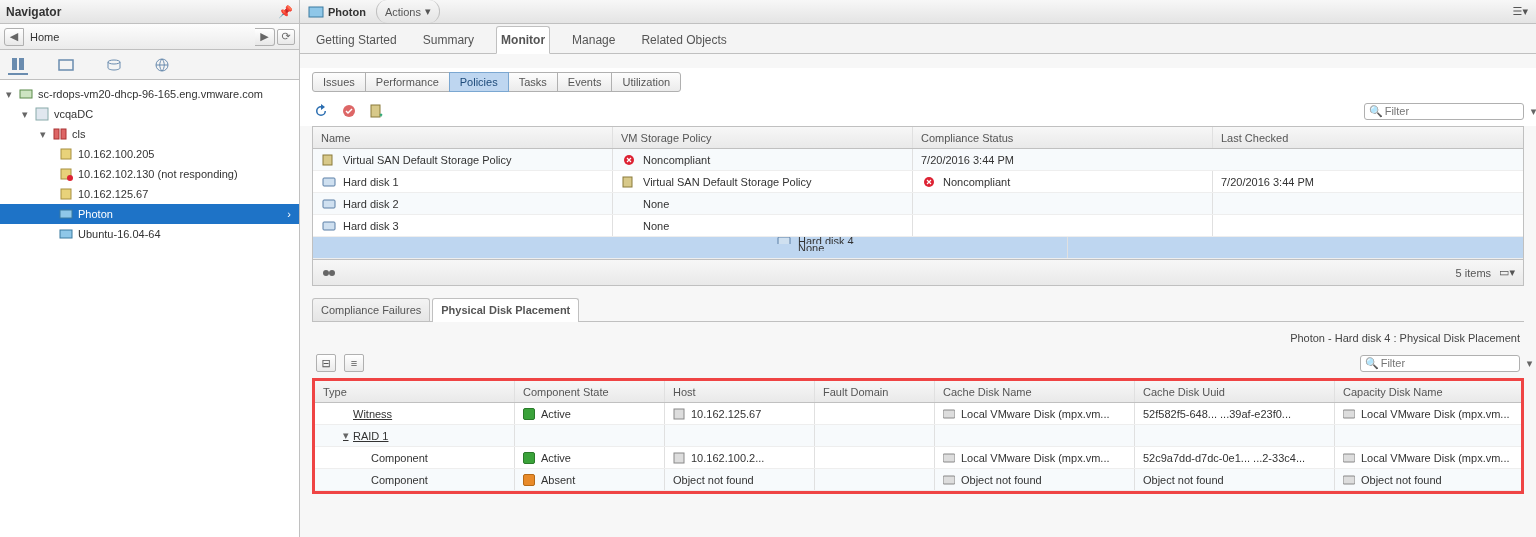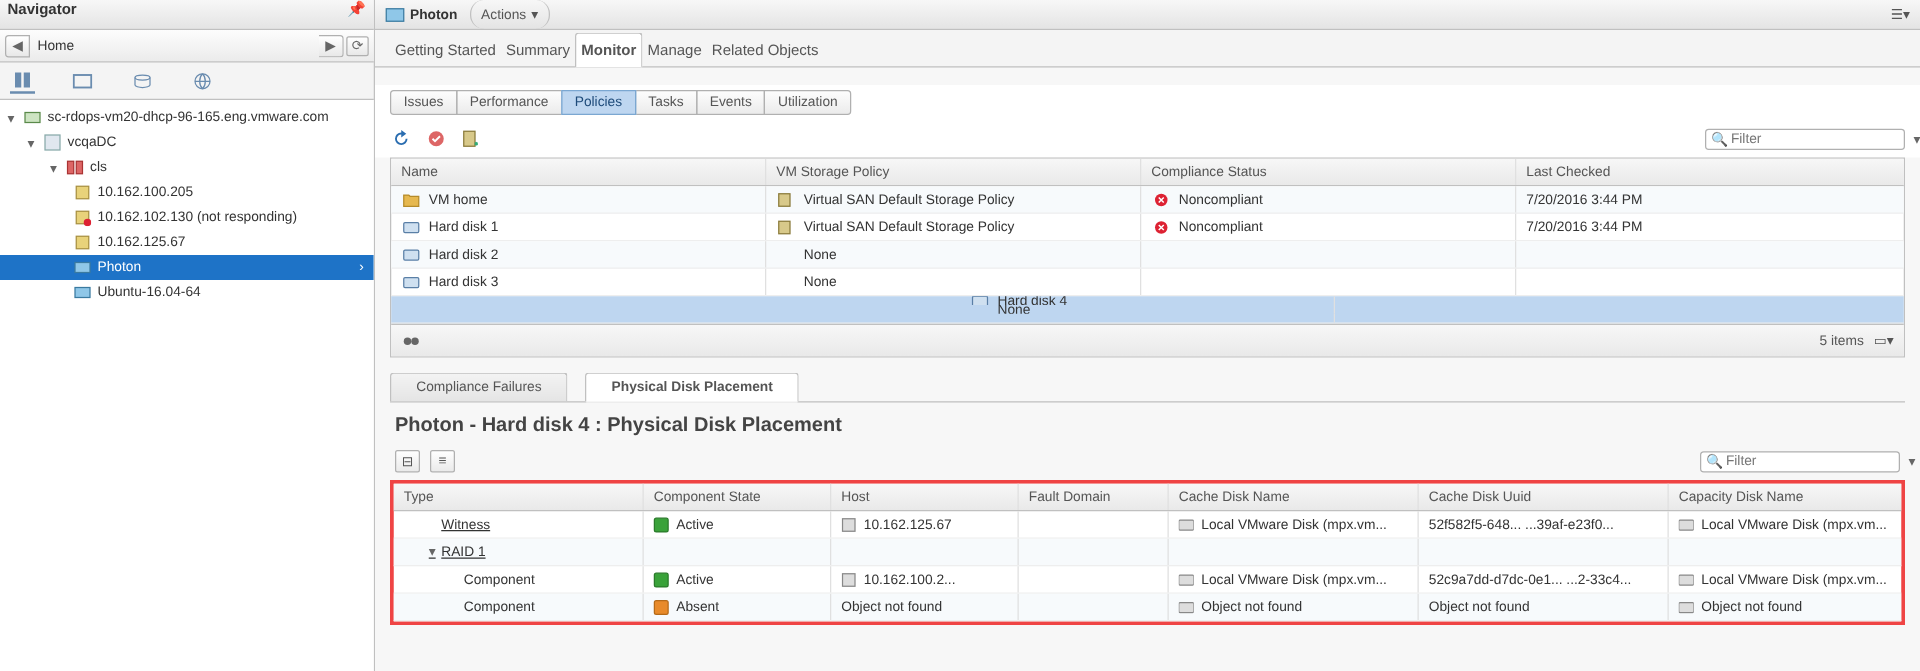--- a/index.html
+++ b/index.html
@@ -1,18 +1,18 @@
 <!DOCTYPE html>
 <html><head>
 <meta charset="utf-8">
 <style>
 * { box-sizing: border-box; margin: 0; padding: 0; font-family: Arial, Helvetica, sans-serif; font-size: 11px; }
 body { background: #f0f0f0; width: 1536px; height: 537px; display: flex; overflow: hidden; color: #333; }
 .sidebar { width: 300px; background: #f4f4f4; border-right: 1px solid #c0c0c0; display: flex; flex-direction: column; }
-.sidebar-header { height: 24px; background: linear-gradient(#f7f7f7,#e4e4e4); border-bottom: 1px solid #c0c0c0; display: flex; padding: 0 6px; justify-content: space-between; }
+.sidebar-header { height: 24px; background: linear-gradient(#f7f7f7,#e4e4e4); border-bottom: 1px solid #c0c0c0; display: flex; align-items: center; padding: 0 6px; justify-content: space-between; }
 .sidebar-title { font-weight: bold; font-size: 12px; color: #333; }
 .pin-icon { font-size: 12px; color: #555; cursor: pointer; }
 .nav-row { height: 26px; background: linear-gradient(#fdfdfd,#ebebeb); border-bottom: 1px solid #c0c0c0; display: flex; align-items: center; padding: 0 4px; }
 .nav-btn { width: 20px; height: 18px; border: 1px solid #b0b0b0; background: linear-gradient(#fff,#e8e8e8); display: inline-flex; align-items: center; justify-content: center; cursor: pointer; color: #666; }
 .nav-btn.left { border-radius: 3px 0 0 3px; }
 .nav-btn.right { border-radius: 0 3px 3px 0; border-left: none; }
 .home-label { margin-left: 6px; flex: 1; }
 .nav-small { width: 18px; height: 16px; display: inline-flex; align-items: center; justify-content: center; border: 1px solid #b0b0b0; background: linear-gradient(#fff,#e8e8e8); cursor: pointer; color: #666; margin-left: 2px; border-radius: 2px; }
 .icon-tabs { height: 30px; border-bottom: 1px solid #c0c0c0; display: flex; align-items: center; padding: 0 8px; gap: 28px; }
 .icon-tab { width: 20px; height: 20px; display: inline-flex; align-items: center; justify-content: center; cursor: pointer; color: #6a8caf; }
@@ -24,21 +24,21 @@
 .tree-icon { width: 16px; height: 16px; display: inline-flex; align-items: center; justify-content: center; margin-right: 4px; }
 .indent1 { padding-left: 22px; } .indent2 { padding-left: 40px; } .indent3 { padding-left: 58px; }
 .chev-right { color: #fff; margin-left: auto; margin-right: 8px; }
 
 .main { flex: 1; display: flex; flex-direction: column; background: #f7f7f7; }
 .main-header { height: 24px; background: linear-gradient(#f7f7f7,#e4e4e4); border-bottom: 1px solid #c0c0c0; display: flex; align-items: center; padding: 0 8px; gap: 10px; }
 .vm-label { font-weight: bold; font-size: 12px; color: #333; display: flex; align-items: center; gap: 4px; }
 .actions { color: #555; cursor: pointer; padding: 0 8px; border-left: 1px solid #c0c0c0; border-right: 1px solid #c0c0c0; height: 100%; display: flex; align-items: center; gap: 4px; border-radius: 11px; }
 .gear-right { margin-left: auto; color: #555; cursor: pointer; }
 
-.main-tabs { height: 30px; display: flex; align-items: flex-end; padding: 0 12px; border-bottom: 1px solid #c0c0c0; background: #f4f4f4; }
+.main-tabs { height: 30px; display: flex; align-items: flex-end; padding: 0 12px; gap: 18px; border-bottom: 1px solid #c0c0c0; background: #f4f4f4; }
 .main-tab { padding: 6px 4px; color: #555; cursor: pointer; font-size: 12px; }
 .main-tab.active { background: #fff; border: 1px solid #c0c0c0; border-bottom: 1px solid #fff; border-radius: 3px 3px 0 0; margin-bottom: -1px; font-weight: bold; }
 
 .sub-tabs { height: 28px; display: flex; align-items: center; padding: 6px 12px; gap: 0; background: #fff; margin-top: 14px; }
 .sub-tab { padding: 3px 10px; border: 1px solid #b0b0b0; color: #555; cursor: pointer; background: linear-gradient(#fdfdfd,#ebebeb); margin-left: -1px; font-size: 11px; }
 .sub-tab:first-child { margin-left: 0; border-radius: 3px 0 0 3px; }
 .sub-tab:last-child { border-radius: 0 3px 3px 0; }
 .sub-tab.active { background: #bed6f0; color: #1e4b7a; border-color: #7ba7d1; position: relative; z-index: 1; }
 
 .toolbar { height: 30px; display: flex; align-items: center; padding: 0 12px; gap: 10px; background: #fff; }
@@ -61,25 +61,25 @@
 .disk-svg { fill: #cfe0f0; stroke: #5a7fa6; }
 .policy-svg { fill: #d8c98a; stroke: #8a7a3a; }
 .err-svg { fill: #d23; }
 
 .grid-footer { height: 26px; background: linear-gradient(#f7f7f7,#e9e9e9); border-top: 1px solid #c0c0c0; display: flex; align-items: center; padding: 0 8px; color: #555; }
 .binoc { width: 18px; }
 .items-count { margin-left: auto; font-weight: normal; }
 .export { margin-left: 8px; cursor: pointer; }
 
 .detail-tabs { height: 28px; display: flex; align-items: flex-end; margin: 8px 12px 0 12px; border-bottom: 1px solid #c0c0c0; }
-.detail-tab { padding: 5px 20px; color: #555; cursor: pointer; background: linear-gradient(#f3f3f3,#e5e5e5); border: 1px solid #c0c0c0; border-bottom: none; border-radius: 3px 3px 0 0; margin-right: 14px; }
+.detail-tab { padding: 5px 8px; color: #555; cursor: pointer; background: linear-gradient(#f3f3f3,#e5e5e5); border: 1px solid #c0c0c0; border-bottom: none; border-radius: 3px 3px 0 0; margin-right: 2px; }
 .detail-tab.active { background: #fff; font-weight: bold; position: relative; }
 .detail-tab.active::after { content:''; position:absolute; left:0; right:0; bottom:-1px; height:1px; background:#fff; }
 
-.detail-title { padding: 10px 16px 6px 16px; font-weight: bold; color: #444; font-size: 16px; }
+.detail-title { padding: 10px 16px 6px 16px; font-weight: normal; color: #444; font-size: 11px; text-align: right; }
 .detail-toolbar { height: 26px; display: flex; align-items: center; padding: 0 16px; gap: 8px; }
 .tree-toggle { width: 20px; height: 18px; border: 1px solid #b0b0b0; background: linear-gradient(#fff,#eaeaea); display: inline-flex; align-items: center; justify-content: center; cursor: pointer; color: #555; border-radius: 2px; }
 
 .grid2 { border: 3px solid #ef4444; margin: 2px 12px 0 12px; background: #fff; }
 .g2-head { display: flex; background: linear-gradient(#f7f7f7,#e9e9e9); border-bottom: 1px solid #c0c0c0; height: 22px; align-items: center; color: #555; }
 .g2-head > div, .g2-row > div { padding: 0 8px; border-right: 1px solid #e0e0e0; height: 100%; display: flex; align-items: center; overflow: hidden; white-space: nowrap; }
 .g2-head > div:last-child, .g2-row > div:last-child { border-right: none; }
 .g2-row { display: flex; height: 22px; border-bottom: 1px solid #eee; }
 .g2-row:nth-child(even) { background: #f7fafc; }
 .t-type { width: 200px; } .t-state { width: 150px; } .t-host { width: 150px; } .t-fault { width: 120px; } .t-cache { width: 200px; } .t-uuid { width: 200px; } .t-cap { flex: 1; }
@@ -265,25 +265,20 @@
 
   <div class="grid">
     <div class="grid-head">
       <div class="c-name">Name</div>
       <div class="c-policy">VM Storage Policy</div>
       <div class="c-comp">Compliance Status</div>
       <div class="c-last">Last Checked</div>
     </div>
     <div id="grid-body">
         <div class="grid-row">
-          <div class="c-name"><span class="row-icon">
-              <svg width="14" height="12">
-                <path class="folder-svg" d="M1 2h4l1 1h7v8H1z"></path>
-              </svg>
-            </span>VM home</div>
           <div class="c-policy"><span class="row-icon">
               <svg width="14" height="12">
                 <rect class="policy-svg" x="1" y="1" width="9" height="10"></rect>
               </svg>
             </span>Virtual SAN Default Storage Policy</div>
           <div class="c-comp"><span class="row-icon">
               <svg width="12" height="12">
                 <circle class="err-svg" cx="6" cy="6" r="5"></circle>
                 <path d="M4 4l4 4M8 4l-4 4" stroke="#fff" stroke-width="1.2"></path>
               </svg>

